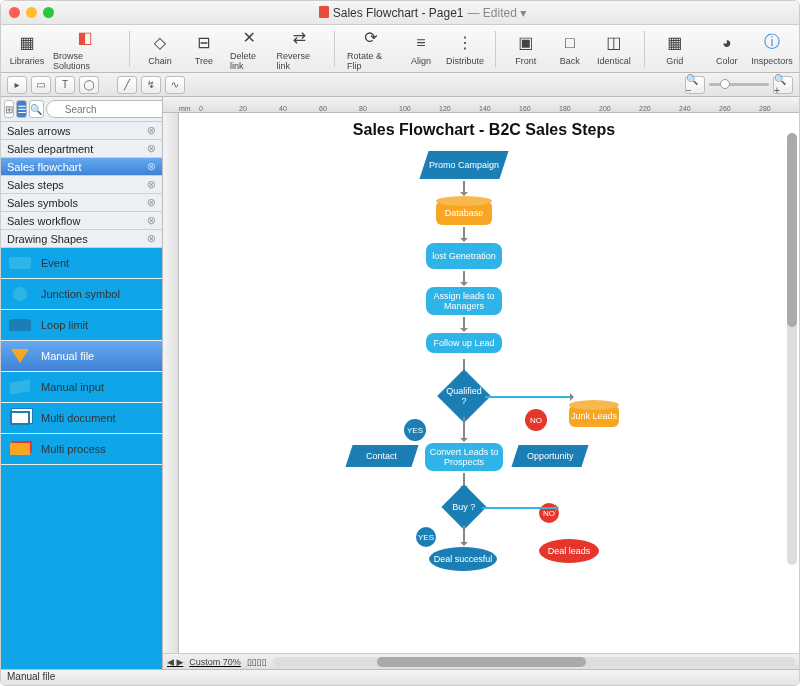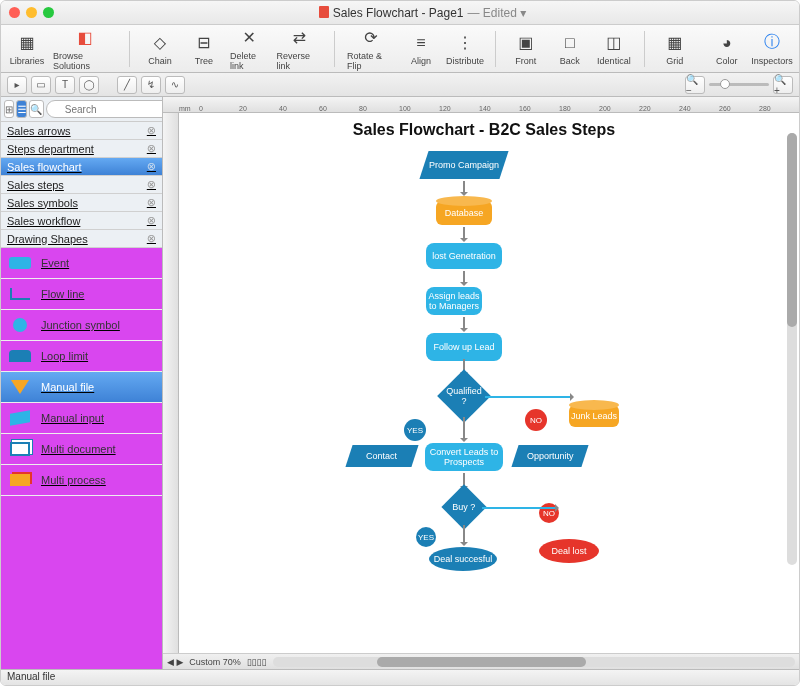--- a/index.html
+++ b/index.html
@@ -15,30 +15,30 @@
 .tb-item { display:flex; flex-direction:column; align-items:center; font-size:9px; color:#444; gap:2px; min-width:36px;}
 .tb-ico { width:22px; height:22px; display:flex; align-items:center; justify-content:center; font-size:16px; }
 .tb-sep{width:1px;height:36px;background:#ccc;margin:0 4px;}
 .minibar { height:24px; background:linear-gradient(#f2f2f2,#e4e4e4); border-bottom:1px solid #bbb; display:flex; align-items:center; padding:0 6px; gap:4px;}
 .mini-btn{width:20px;height:18px;border:1px solid #bbb;border-radius:3px;background:linear-gradient(#fff,#eee);display:flex;align-items:center;justify-content:center;font-size:10px;color:#555;}
 .content { display:flex; height:calc(100% - 24px - 48px - 24px - 16px); }
 .sidebar { width:198px; background:#ecf0f4; border-right:1px solid #bbb; display:flex; flex-direction:column; overflow:hidden;}
 .search-row{display:flex;align-items:center;padding:3px;gap:2px;border-bottom:1px solid #ccc;}
 .search-row .sb{width:18px;height:18px;border:1px solid #bbb;border-radius:3px;background:#fff;display:flex;align-items:center;justify-content:center;font-size:10px;color:#666;}
 .search-input{flex:1;height:18px;border:1px solid #bbb;border-radius:9px;padding:0 18px;font-size:10px;background:#fff;position:relative;}
-.cat-list{font-size:11px;text-decoration:underline;}
+.cat-list{font-size:11px;}
 .cat{padding:2px 6px;border-bottom:1px solid #d0d0d0;display:flex;justify-content:space-between;align-items:center;color:#222;}
 .cat.sel{background:linear-gradient(#64a9f2,#3e82d6);color:#fff;}
 .cat .x{color:#999;font-size:11px;}
 .cat.sel .x{color:#cde;}
-.shape-list{flex:1;overflow-y:auto;background:#d946ef;text-decoration:underline;}
+.shape-list{flex:1;overflow-y:auto;background:#0ea5e9;}
 .shape-item{display:flex;align-items:center;gap:8px;padding:5px 6px;border-bottom:1px solid #eee;font-size:11px;color:#333;}
 .shape-item.sel{background:linear-gradient(#64a9f2,#3e82d6);color:#fff;}
 .shape-ico{width:26px;height:20px;display:flex;align-items:center;justify-content:center;}
-.canvas-area{flex:1;display:flex;flex-direction:column;background:#fff;position:relative;}
+.canvas-area{flex:1;display:flex;flex-direction:column;background:#fff;position:relative;text-decoration:underline;}
 .ruler-h{height:16px;background:linear-gradient(#f4f4f4,#e0e0e0);border-bottom:1px solid #bbb;font-size:7px;color:#666;display:flex;align-items:flex-end;padding-left:16px;overflow:hidden;}
 .ruler-h span{width:40px;display:inline-block;text-align:left;}
 .canvas-body{flex:1;display:flex;overflow:hidden;}
 .ruler-v{width:16px;background:linear-gradient(90deg,#f4f4f4,#e0e0e0);border-right:1px solid #bbb;}
 .canvas{flex:1;position:relative;overflow:hidden;background:#fff;}
 .page{position:absolute;left:10px;top:4px;right:20px;bottom:10px;background:#fff;}
 .chart-title{text-align:center;font-size:16px;font-weight:600;color:#111;padding:4px 0;}
 .flow{position:relative;width:100%;height:calc(100% - 28px);}
 .node{position:absolute;display:flex;align-items:center;justify-content:center;text-align:center;font-size:9px;color:#fff;}
 .para{transform:skewX(-18deg);}
@@ -174,21 +174,21 @@
       <div class="sb" style="background:#3e82d6;color:#fff">☰</div>
       <div class="sb">🔍</div>
       <input class="search-input" placeholder="Search" style="">
     </div>
     <div class="cat-list" id="cat-list">
         <div class="cat">
           <span>Sales arrows</span>
           <span class="x">⊗</span>
         </div>
         <div class="cat">
-          <span>Steps department</span>
+          <span>Sales department</span>
           <span class="x">⊗</span>
         </div>
         <div class="cat sel">
           <span>Sales flowchart</span>
           <span class="x">⊗</span>
         </div>
         <div class="cat">
           <span>Sales steps</span>
           <span class="x">⊗</span>
         </div>
@@ -204,26 +204,20 @@
           <span>Drawing Shapes</span>
           <span class="x">⊗</span>
         </div>
       </div>
     <div class="shape-list" id="shape-list">
         <div class="shape-item">
           <div class="shape-ico">
             <div style="width:22px;height:12px;background:#2eb4e6;border-radius:3px"></div>
           </div>
           <span>Event</span>
-        </div>
-        <div class="shape-item">
-          <div class="shape-ico">
-            <div style="width:20px;height:12px;border-left:2px solid #1b7fb5;border-bottom:2px solid #1b7fb5"></div>
-          </div>
-          <span>Flow line</span>
         </div>
         <div class="shape-item">
           <div class="shape-ico">
             <div style="width:14px;height:14px;border-radius:50%;background:#2eb4e6"></div>
           </div>
           <span>Junction symbol</span>
         </div>
         <div class="shape-item">
           <div class="shape-ico">
             <div style="width:22px;height:12px;background:#1b7fb5;border-radius:4px 4px 0 0"></div>
@@ -293,25 +287,25 @@
             <div class="cyl" style="left:247px;top:58px;width:56px;height:24px">
                 <div class="body" style="background:#f6a623"></div>
                 <div class="top" style="background:#f8b84e"></div>
                 <div class="lbl">Database</div>
               </div>
             <div class="arrow v" style="left:274px;top:84px;height:14px"></div>
             <div class="node pill" style="left:237px;top:100px;width:76px;height:26px;background:#2eb4e6">
                 <span>lost Genetration</span>
               </div>
             <div class="arrow v" style="left:274px;top:128px;height:14px"></div>
-            <div class="node pill" style="left:237px;top:144px;width:56px;height:28px;background:#2eb4e6">
+            <div class="node pill" style="left:237px;top:144px;width:76px;height:28px;background:#2eb4e6">
                 <span>Assign leads to Managers</span>
               </div>
             <div class="arrow v" style="left:274px;top:174px;height:14px"></div>
-            <div class="node pill" style="left:237px;top:190px;width:76px;height:28px;background:#2eb4e6">
+            <div class="node pill" style="left:237px;top:190px;width:76px;height:20px;background:#2eb4e6">
                 <span>Follow up Lead</span>
               </div>
             <div class="arrow v" style="left:274px;top:216px;height:16px"></div>
             <div class="node diamond" style="left:256px;top:234px;width:38px;height:38px;background:#1b7fb5">
                 <span>Qualified ?</span>
               </div>
             <div class="node circ" style="left:215px;top:276px;width:22px;height:22px;background:#1b7fb5">
                 <span>YES</span>
               </div>
             <div class="node circ" style="left:336px;top:266px;width:22px;height:22px;background:#e6352b">
@@ -342,21 +336,21 @@
               </div>
             <div class="node circ" style="left:350px;top:360px;width:20px;height:20px;background:#e6352b">
                 <span>NO</span>
               </div>
             <div class="arrow h r" style="left:293px;top:364px;width:76px;background:#2eb4e6"></div>
             <div class="arrow v" style="left:274px;top:382px;height:20px"></div>
             <div class="node ell" style="left:240px;top:404px;width:68px;height:24px;background:#1b7fb5">
                 <span>Deal succesful</span>
               </div>
             <div class="node ell" style="left:350px;top:396px;width:60px;height:24px;background:#e6352b">
-                <span>Deal lost</span>
+                <span>Deal leads</span>
               </div>
           </div>
         </div>
       </div>
     </div>
     <div class="zoom-row">
       <span>◀ ▶</span>
       <span>Custom 70%</span>
       <span>▯▯▯▯</span>
       <div class="hscroll">

